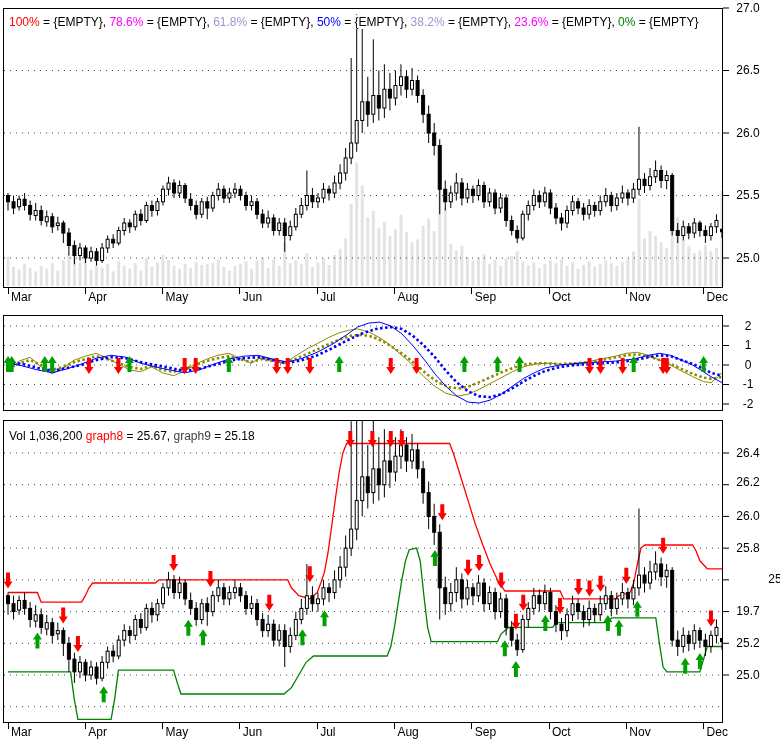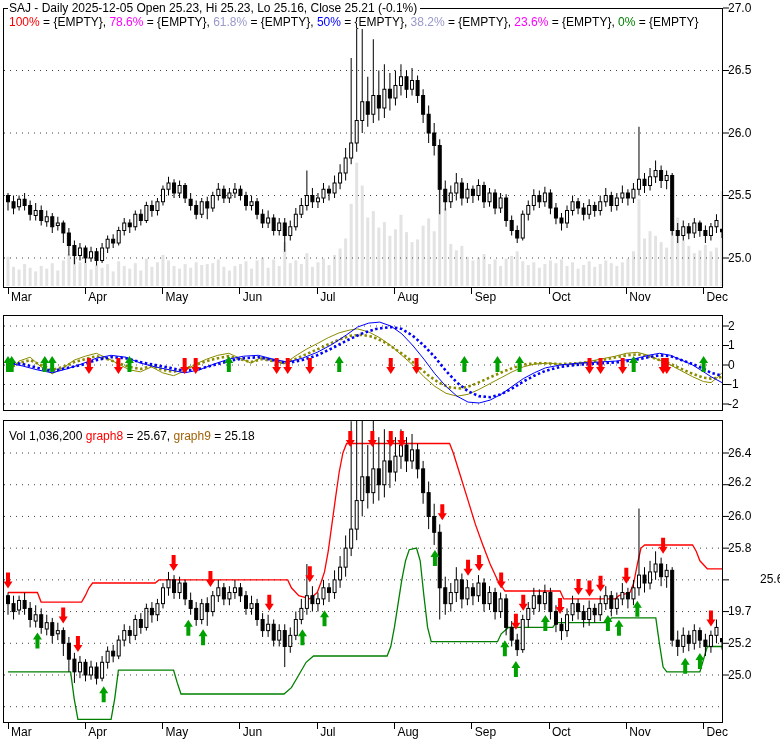--- a/index.html
+++ b/index.html
@@ -1,20 +1,20 @@
 <!DOCTYPE html>
 <html><head>
 <meta charset="utf-8">
 <style>
   html,body{margin:0;padding:0;background:#ffffff;}
   #root{position:relative;width:780px;height:745px;background:#ffffff;overflow:hidden;
         font-family:"Liberation Sans",sans-serif;font-size:12px;color:#000;}
   #chart-svg{position:absolute;left:0;top:0;}
   .t{position:absolute;white-space:nowrap;line-height:14px;background:#ffffff;padding:0 3px 0 1px;}
-  .ylab{position:absolute;width:40px;text-align:left;line-height:13px;}
+  .ylab{position:absolute;width:40px;text-align:center;line-height:13px;}
   .mlab{position:absolute;line-height:13px;}
 </style>
 </head>
 <body>
 
 <div id="root">
   <svg id="chart-svg" width="780" height="745" viewBox="0 0 780 745">
       <defs>
 <clipPath id="c1">
           <rect x="3" y="8" width="720" height="279"></rect>
@@ -813,25 +813,24 @@
         <line x1="471.7" y1="722" x2="471.7" y2="729" stroke="#000"></line>
         <line x1="549.0" y1="287" x2="549.0" y2="294" stroke="#000"></line>
         <line x1="549.0" y1="722" x2="549.0" y2="729" stroke="#000"></line>
         <line x1="626.3" y1="287" x2="626.3" y2="294" stroke="#000"></line>
         <line x1="626.3" y1="722" x2="626.3" y2="729" stroke="#000"></line>
         <line x1="703.6" y1="287" x2="703.6" y2="294" stroke="#000"></line>
         <line x1="703.6" y1="722" x2="703.6" y2="729" stroke="#000"></line>
       </g>
     </svg>
 
-  <div class="t" style="left:8px;top:1px;">SAJ - Daily 2025-12-05 Open 25.23, Hi 25.23, Lo 25.16, Close 25.21 (-0.1%)</div>
   <div class="t" style="left:8px;top:15px;" id="fib-line"><span style="color: rgb(255, 0, 0);">100%</span><span> = {EMPTY}, </span><span style="color: rgb(255, 0, 255);">78.6%</span><span> = {EMPTY}, </span><span style="color: rgb(153, 153, 204);">61.8%</span><span> = {EMPTY}, </span><span style="color: rgb(0, 0, 255);">50%</span><span> = {EMPTY}, </span><span style="color: rgb(153, 153, 204);">38.2%</span><span> = {EMPTY}, </span><span style="color: rgb(255, 0, 255);">23.6%</span><span> = {EMPTY}, </span><span style="color: rgb(0, 128, 0);">0%</span><span> = {EMPTY}</span></div>
 
 
-  <div class="t" style="left:8px;top:429px;" id="p3-vol"><span>Vol 1,036,200 </span><span style="color: rgb(255, 0, 0);">graph8</span><span> = 25.67, </span><span style="color: #a16207;">graph9</span><span> = 25.18</span></div>
+  <div class="t" style="left:8px;top:429px;" id="p3-vol"><span>Vol 1,036,200 </span><span style="color: rgb(255, 0, 0);">graph8</span><span> = 25.67, </span><span style="color: #404040;">graph9</span><span> = 25.18</span></div>
 
   <div id="p1-yaxis">
       <div class="ylab" style="left: 728px; top: 1.5px;">27.0</div>
       <div class="ylab" style="left: 728px; top: 64px;">26.5</div>
       <div class="ylab" style="left: 728px; top: 126.5px;">26.0</div>
       <div class="ylab" style="left: 728px; top: 189px;">25.5</div>
       <div class="ylab" style="left: 728px; top: 251.5px;">25.0</div>
     </div>
   <div id="p2-yaxis">
       <div class="ylab" style="left: 728px; top: 319.5px;">2</div>

